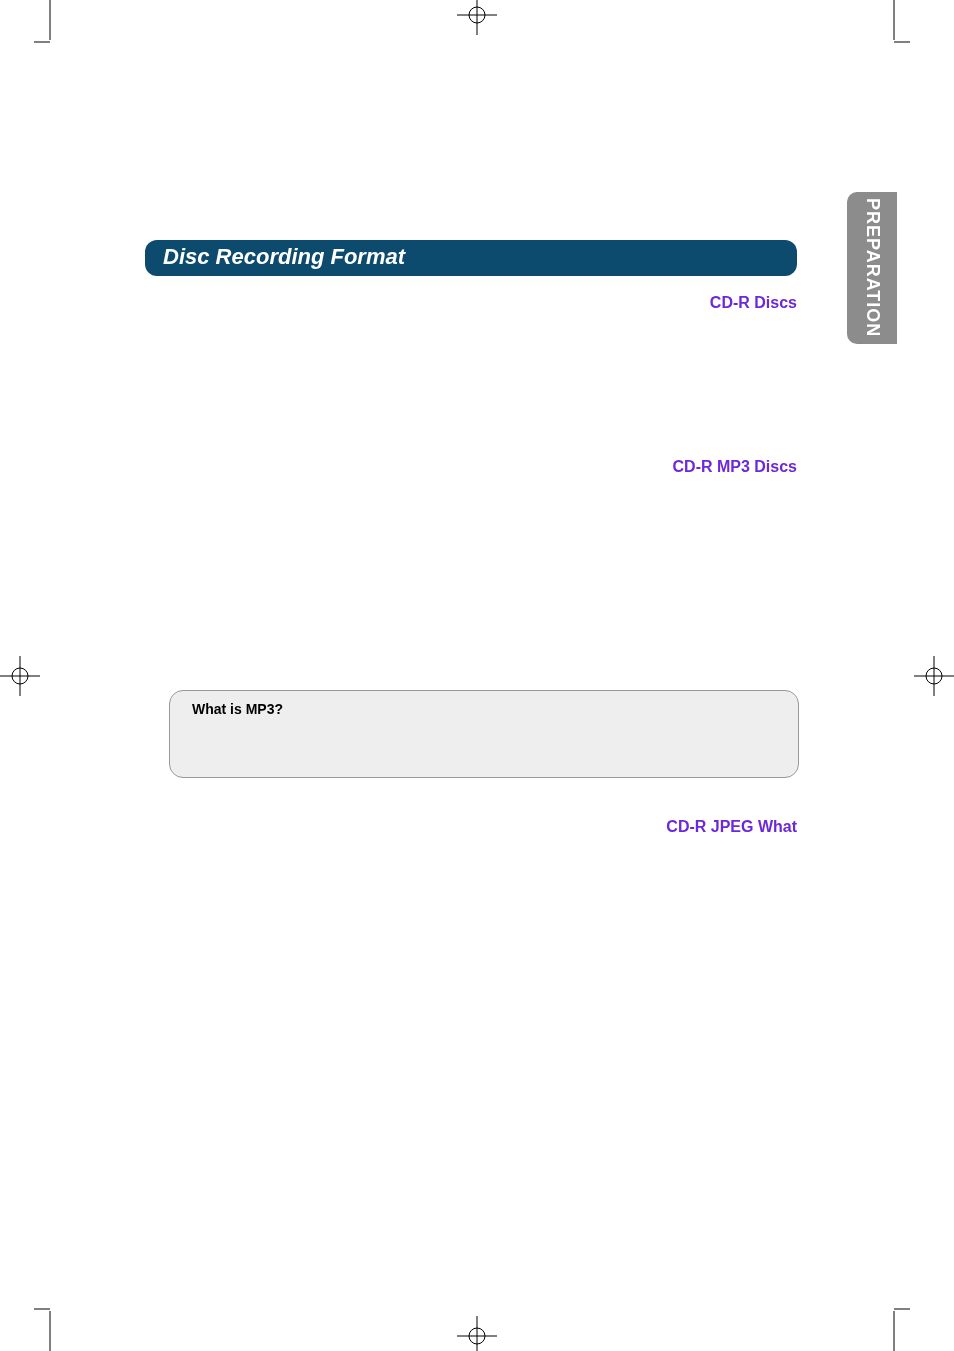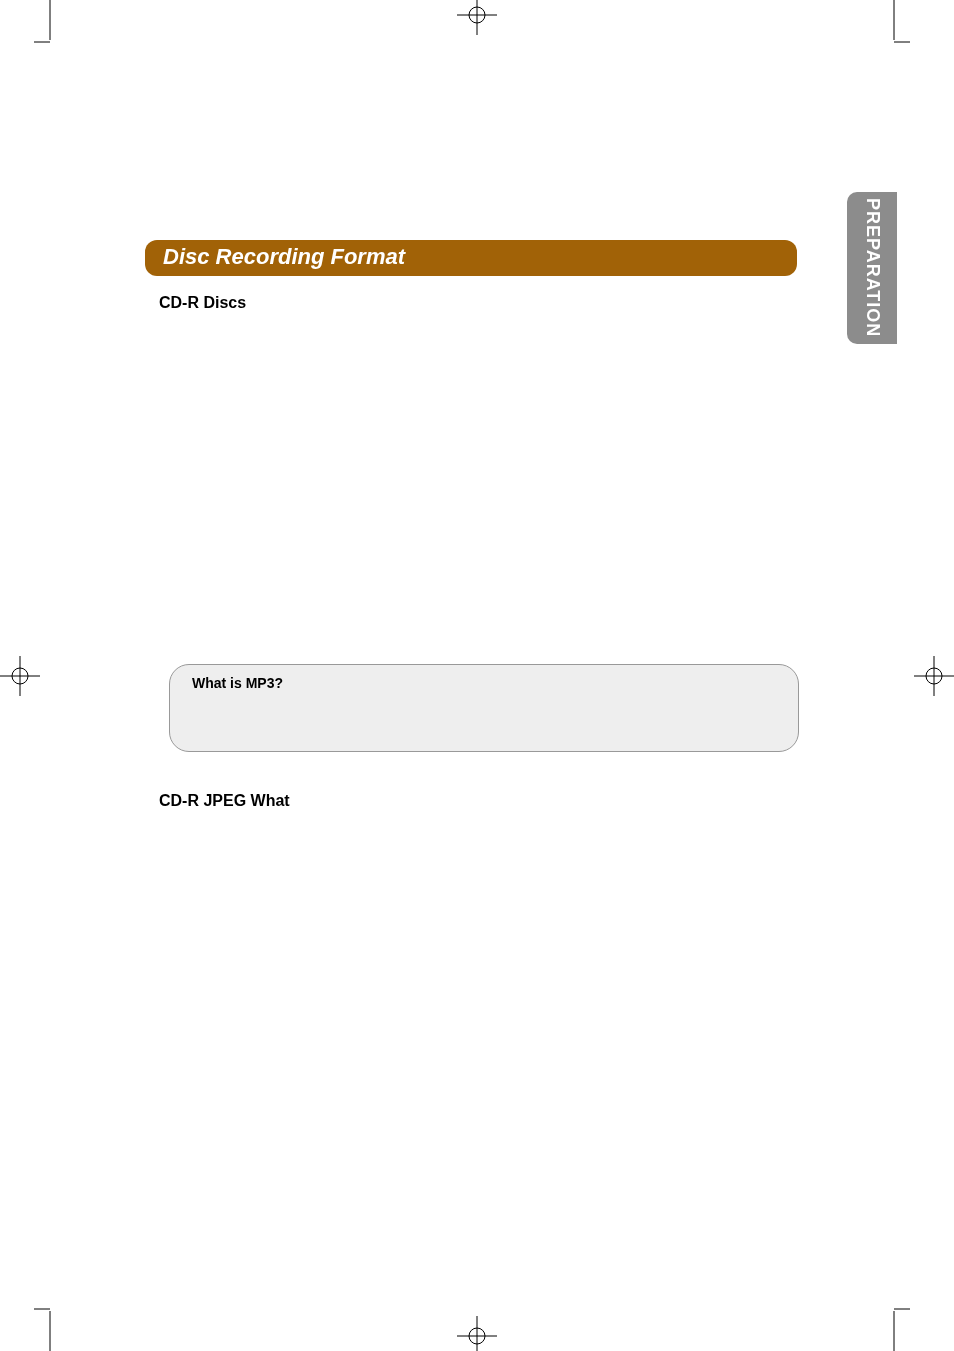--- a/index.html
+++ b/index.html
@@ -62,48 +62,49 @@
 
   .content {
     position: absolute;
     left: 98px;
     right: 100px;
     top: 198px;
     bottom: 0;
   }
 
   .section-bar {
-    background: #a16207;
+    background: #0c4a6e;
     border-radius: 12px;
     padding: 4px 18px 6px 18px;
     margin-bottom: 18px;
   }
   .section-bar-title {
     color: #ffffff;
     font-weight: bold;
     font-size: 22px;
     font-style: italic;
   }
 
   .sub-heading {
-    color: #000000;
+    color: #6d28d9;
     font-weight: bold;
     font-size: 16px;
     margin-top: 8px;
     margin-left: 14px;
+    text-align: right;
   }
   .gap-cdr { height: 138px; }
   .gap-mp3 { height: 214px; }
 
   .callout-box {
     margin-left: 24px;
     margin-right: -2px;
     background: #eeeeee;
     border: 1px solid #999999;
-    border-radius: 20px;
+    border-radius: 14px;
     height: 88px;
     padding: 10px 22px;
     margin-bottom: 40px;
   }
   .callout-title {
     color: #000000;
     font-weight: bold;
     font-size: 14px;
   }
 </style>
@@ -157,20 +158,21 @@
   <div class="content">
 
     <div class="section-bar">
       <span class="section-bar-title">Disc Recording Format</span>
     </div>
 
     <div class="sub-heading">CD-R Discs</div>
 
     <div class="gap-cdr"></div>
 
+    <div class="sub-heading">CD-R MP3 Discs</div>
 
     <div class="gap-mp3"></div>
 
     <div class="callout-box">
       <div class="callout-title">What is MP3?</div>
     </div>
 
     <div class="sub-heading">CD-R JPEG What</div>
 
   </div>

